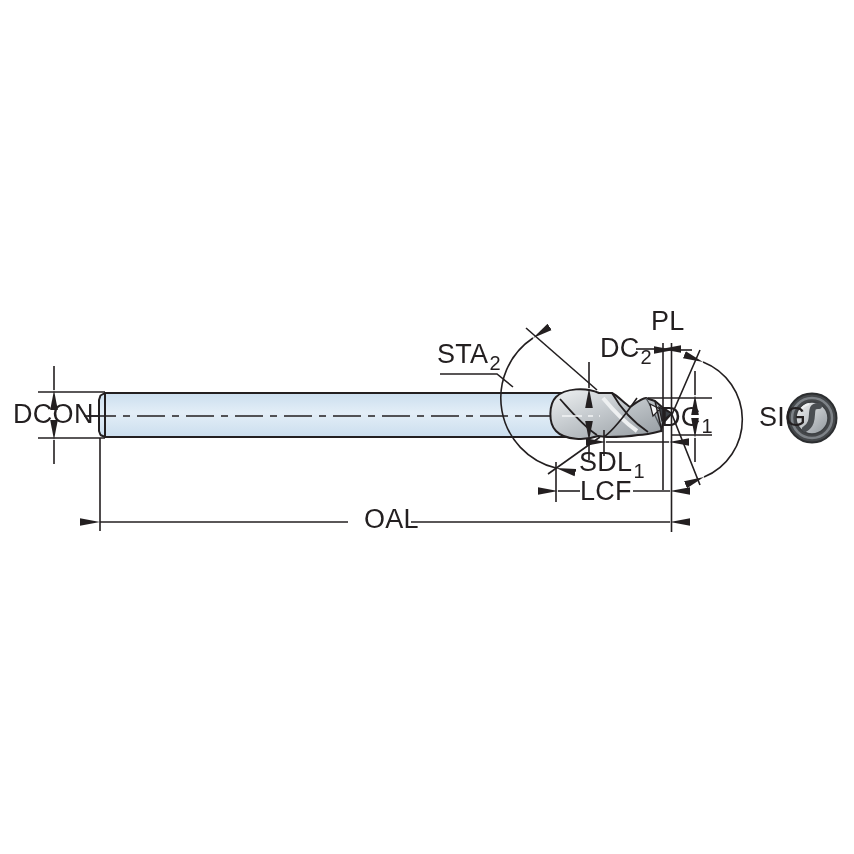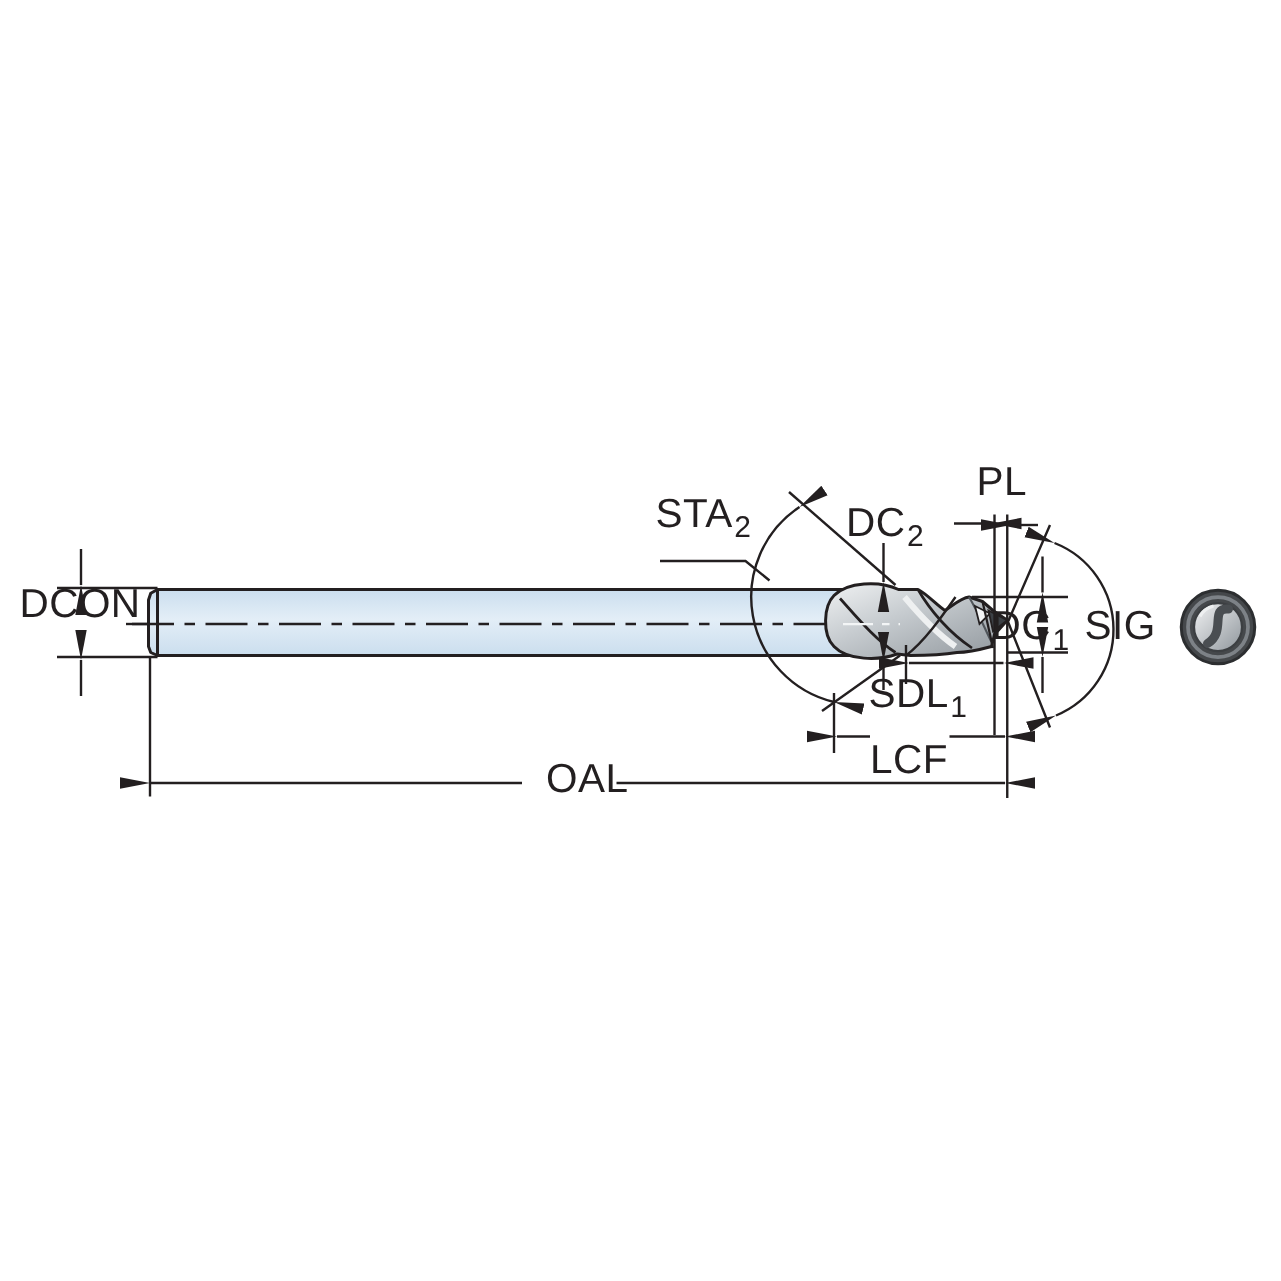--- a/index.html
+++ b/index.html
@@ -132,49 +132,49 @@
 
     <g>
       <circle cx="812" cy="418" r="24.5" fill="#45484b" stroke="#2c2e30" stroke-width="2"></circle>
       <circle cx="812" cy="418" r="20" fill="none" stroke="#7d8287" stroke-width="2.5"></circle>
       <circle cx="812" cy="418" r="16" fill="url(#endGrad)" stroke="#3c3f42" stroke-width="1.5"></circle>
       <path d="M819,406 C806,405 818,421 805,429" fill="none" stroke="#4a4e52" stroke-width="6" stroke-linecap="round"></path>
       <path d="M800,411 A14,14 0 0 1 809,404" fill="none" stroke="#eef0f1" stroke-width="2"></path>
     </g>
   </svg>
 
-  <div class="lbl" style="left:13px;top:388px">
+  <div class="lbl" style="left:13px;top:400px">
     <span>DCON</span>
   </div>
 
-  <div class="lbl" style="left:437px;top:328px">
+  <div class="lbl" style="left:437px;top:340px">
     <span>STA</span><span class="sub">2</span>
   </div>
 
-  <div class="lbl" style="left:564px;top:334px">
+  <div class="lbl" style="left:600px;top:334px">
     <span>DC</span><span class="sub">2</span>
   </div>
 
   <div class="lbl" style="left:651px;top:307px">
     <span>PL</span>
   </div>
 
   <div class="lbl" style="left:661px;top:403px">
     <span>DC</span><span class="sub">1</span>
   </div>
 
-  <div class="lbl" style="left:723px;top:403px">
+  <div class="lbl" style="left:759px;top:403px">
     <span>SIG</span>
   </div>
 
   <div class="lbl" style="left:579px;top:448px">
     <span>SDL</span><span class="sub">1</span>
   </div>
 
-  <div class="lbl" style="left:580px;top:492px">
+  <div class="lbl" style="left:580px;top:477px">
     <span>LCF</span>
   </div>
 
   <div class="lbl" style="left:364px;top:505px">
     <span>OAL</span>
   </div>
 
 </div>
 
 </body></html>

